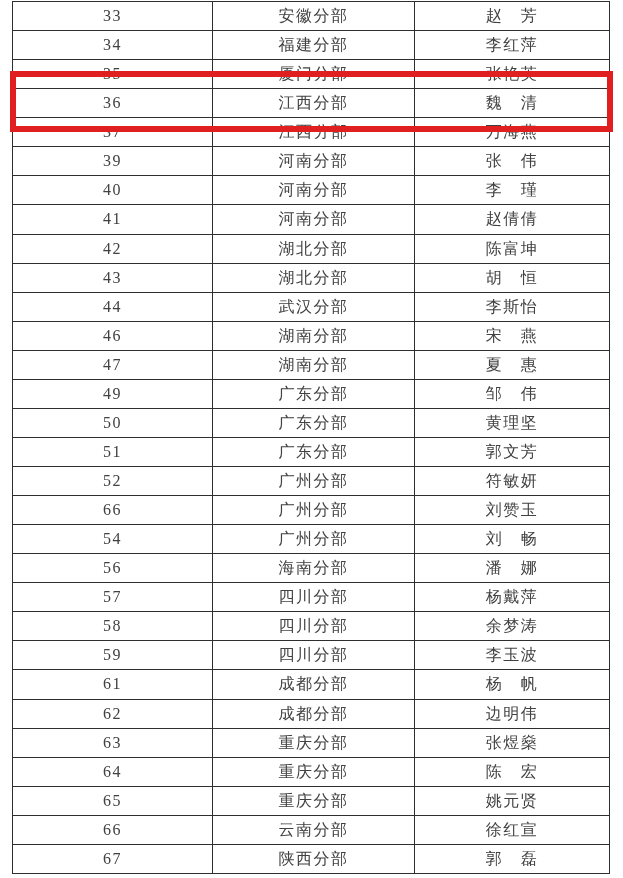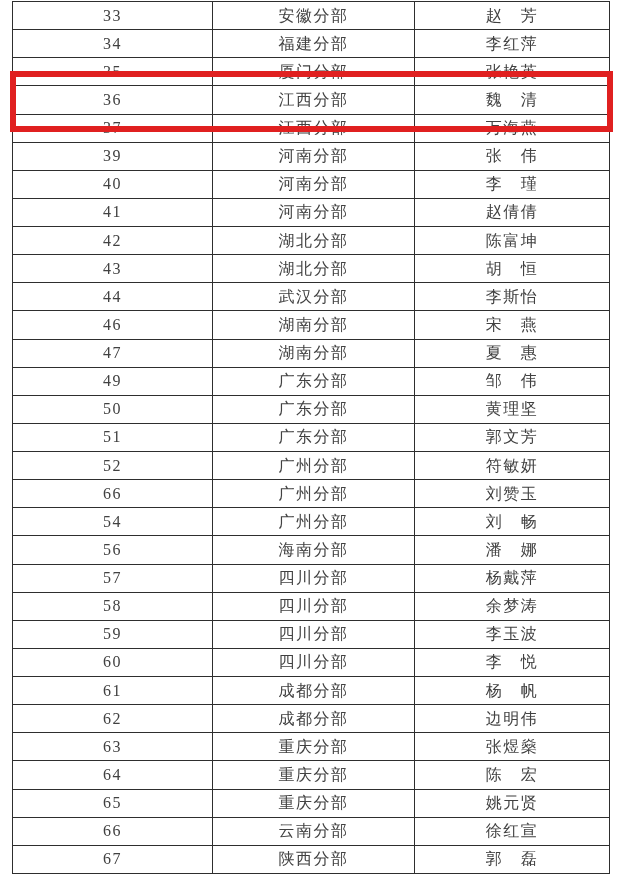--- a/index.html
+++ b/index.html
@@ -180,25 +180,20 @@
           <td class="cell-no">58</td>
           <td class="cell-branch">四川分部</td>
           <td class="cell-name">余梦涛</td>
         </tr>
         <tr>
           <td class="cell-no">59</td>
           <td class="cell-branch">四川分部</td>
           <td class="cell-name">李玉波</td>
         </tr>
         <tr>
-          <td class="cell-no">60</td>
-          <td class="cell-branch">四川分部</td>
-          <td class="cell-name">李　悦</td>
-        </tr>
-        <tr>
           <td class="cell-no">61</td>
           <td class="cell-branch">成都分部</td>
           <td class="cell-name">杨　帆</td>
         </tr>
         <tr>
           <td class="cell-no">62</td>
           <td class="cell-branch">成都分部</td>
           <td class="cell-name">边明伟</td>
         </tr>
         <tr>

